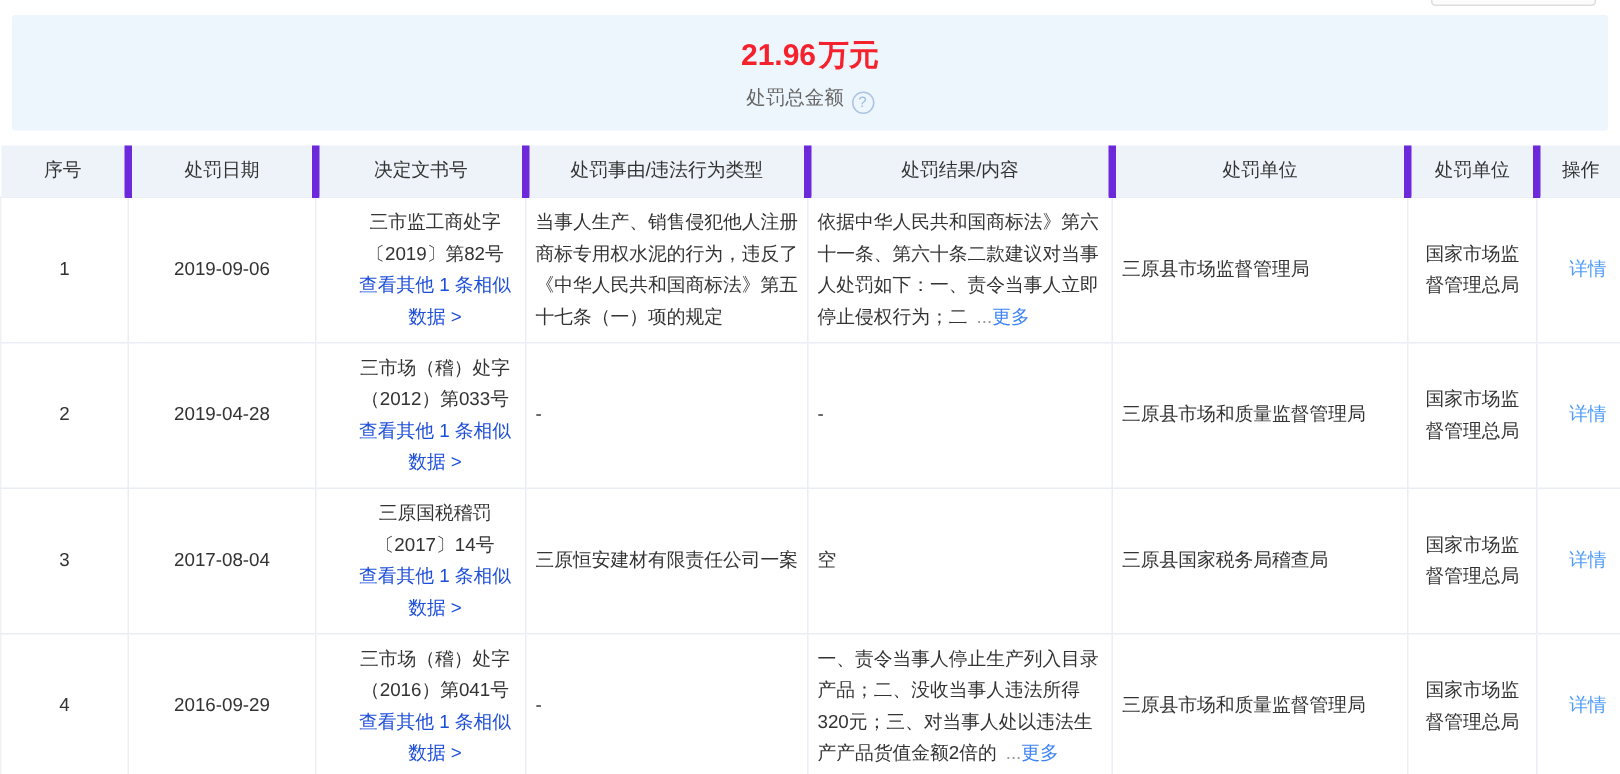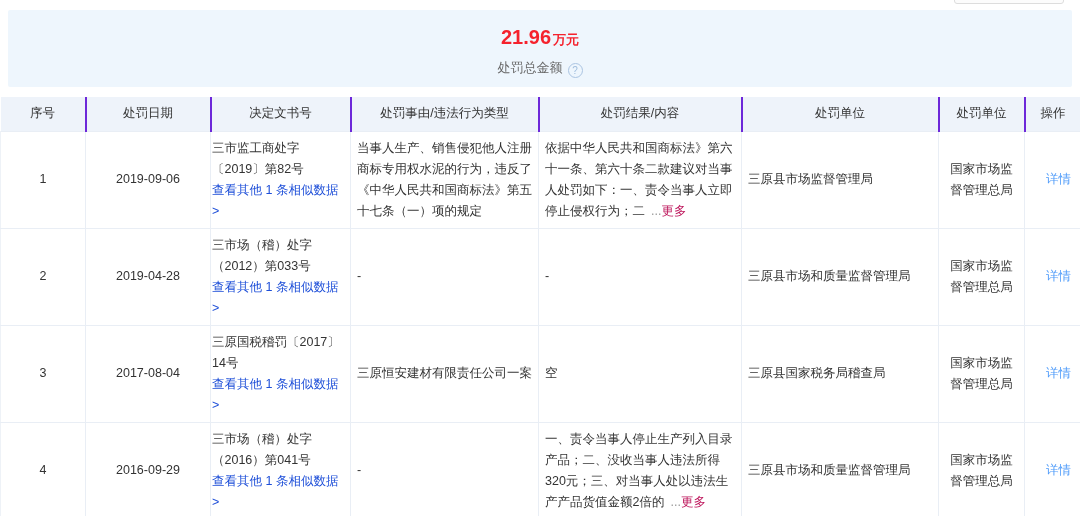--- a/index.html
+++ b/index.html
@@ -8,42 +8,42 @@
   .page { position:relative; width:1080px; height:516px; }
 
   
   .partial-btn { position:absolute; top:-17px; right:16px; width:110px; height:21px;
     background:#fcfcfc; border:1px solid #ddd; border-radius:3px; }
 
   
   .summary-box { position:absolute; left:8px; right:8px; top:10px; height:77px;
     background:#eef6fd; border-radius:2px; text-align:center; padding-top:15px; }
   .summary-amount { font-size:20px; font-weight:bold; color:#f5222d; line-height:24px; }
-  .summary-amount .unit { font-size:13px; margin-left:2px; }
+  .summary-amount .unit { font-size:20px; margin-left:2px; }
   .summary-label { margin-top:7px; font-size:13px; color:#666; }
   .help-icon { display:inline-block; width:15px; height:15px; line-height:13px;
     border:1px solid #aac4e2; border-radius:50%; color:#9fbddd; font-size:10px;
     text-align:center; margin-left:5px; vertical-align:-2px; background:#eef6fd; }
 
   
   table { position:absolute; left:0; top:97px; width:1080px; border-collapse:collapse;
     table-layout:fixed; font-size:12.5px; }
   th { background:#eef3fa; height:34px; font-weight:normal; color:#333;
-    border-left:2px solid #6d28d9; text-align:center; }
+    border-left:5px solid #6d28d9; text-align:center; }
   th:first-child { border-left:none; }
   td { border:1px solid #e9eef5; padding:6px 6px; vertical-align:middle;
     line-height:21px; word-wrap:break-word; }
   tr td:first-child { border-left-color:#eef2f7; }
   .c-no, .c-date { text-align:center; }
-  .c-doc { padding-left:1px; }
+  .c-doc { padding-left:25px;text-align:center; }
   .c-src { text-align:center; padding:6px 8px; }
   .c-act { text-align:center; }
   a { text-decoration:none; cursor:pointer; }
   .similar-link { color:#1d4ed8; display:block; }
-  .more-link { color:#be185d; }
+  .more-link { color:#3b82f6; }
   .ell { color:#999; margin-left:6px; }
   .detail-link { color:#4e9bfa;margin-left:12px; }
 </style>
 </head>
 <body>
 
 <div class="page">
 
   <div class="partial-btn"></div>
 

